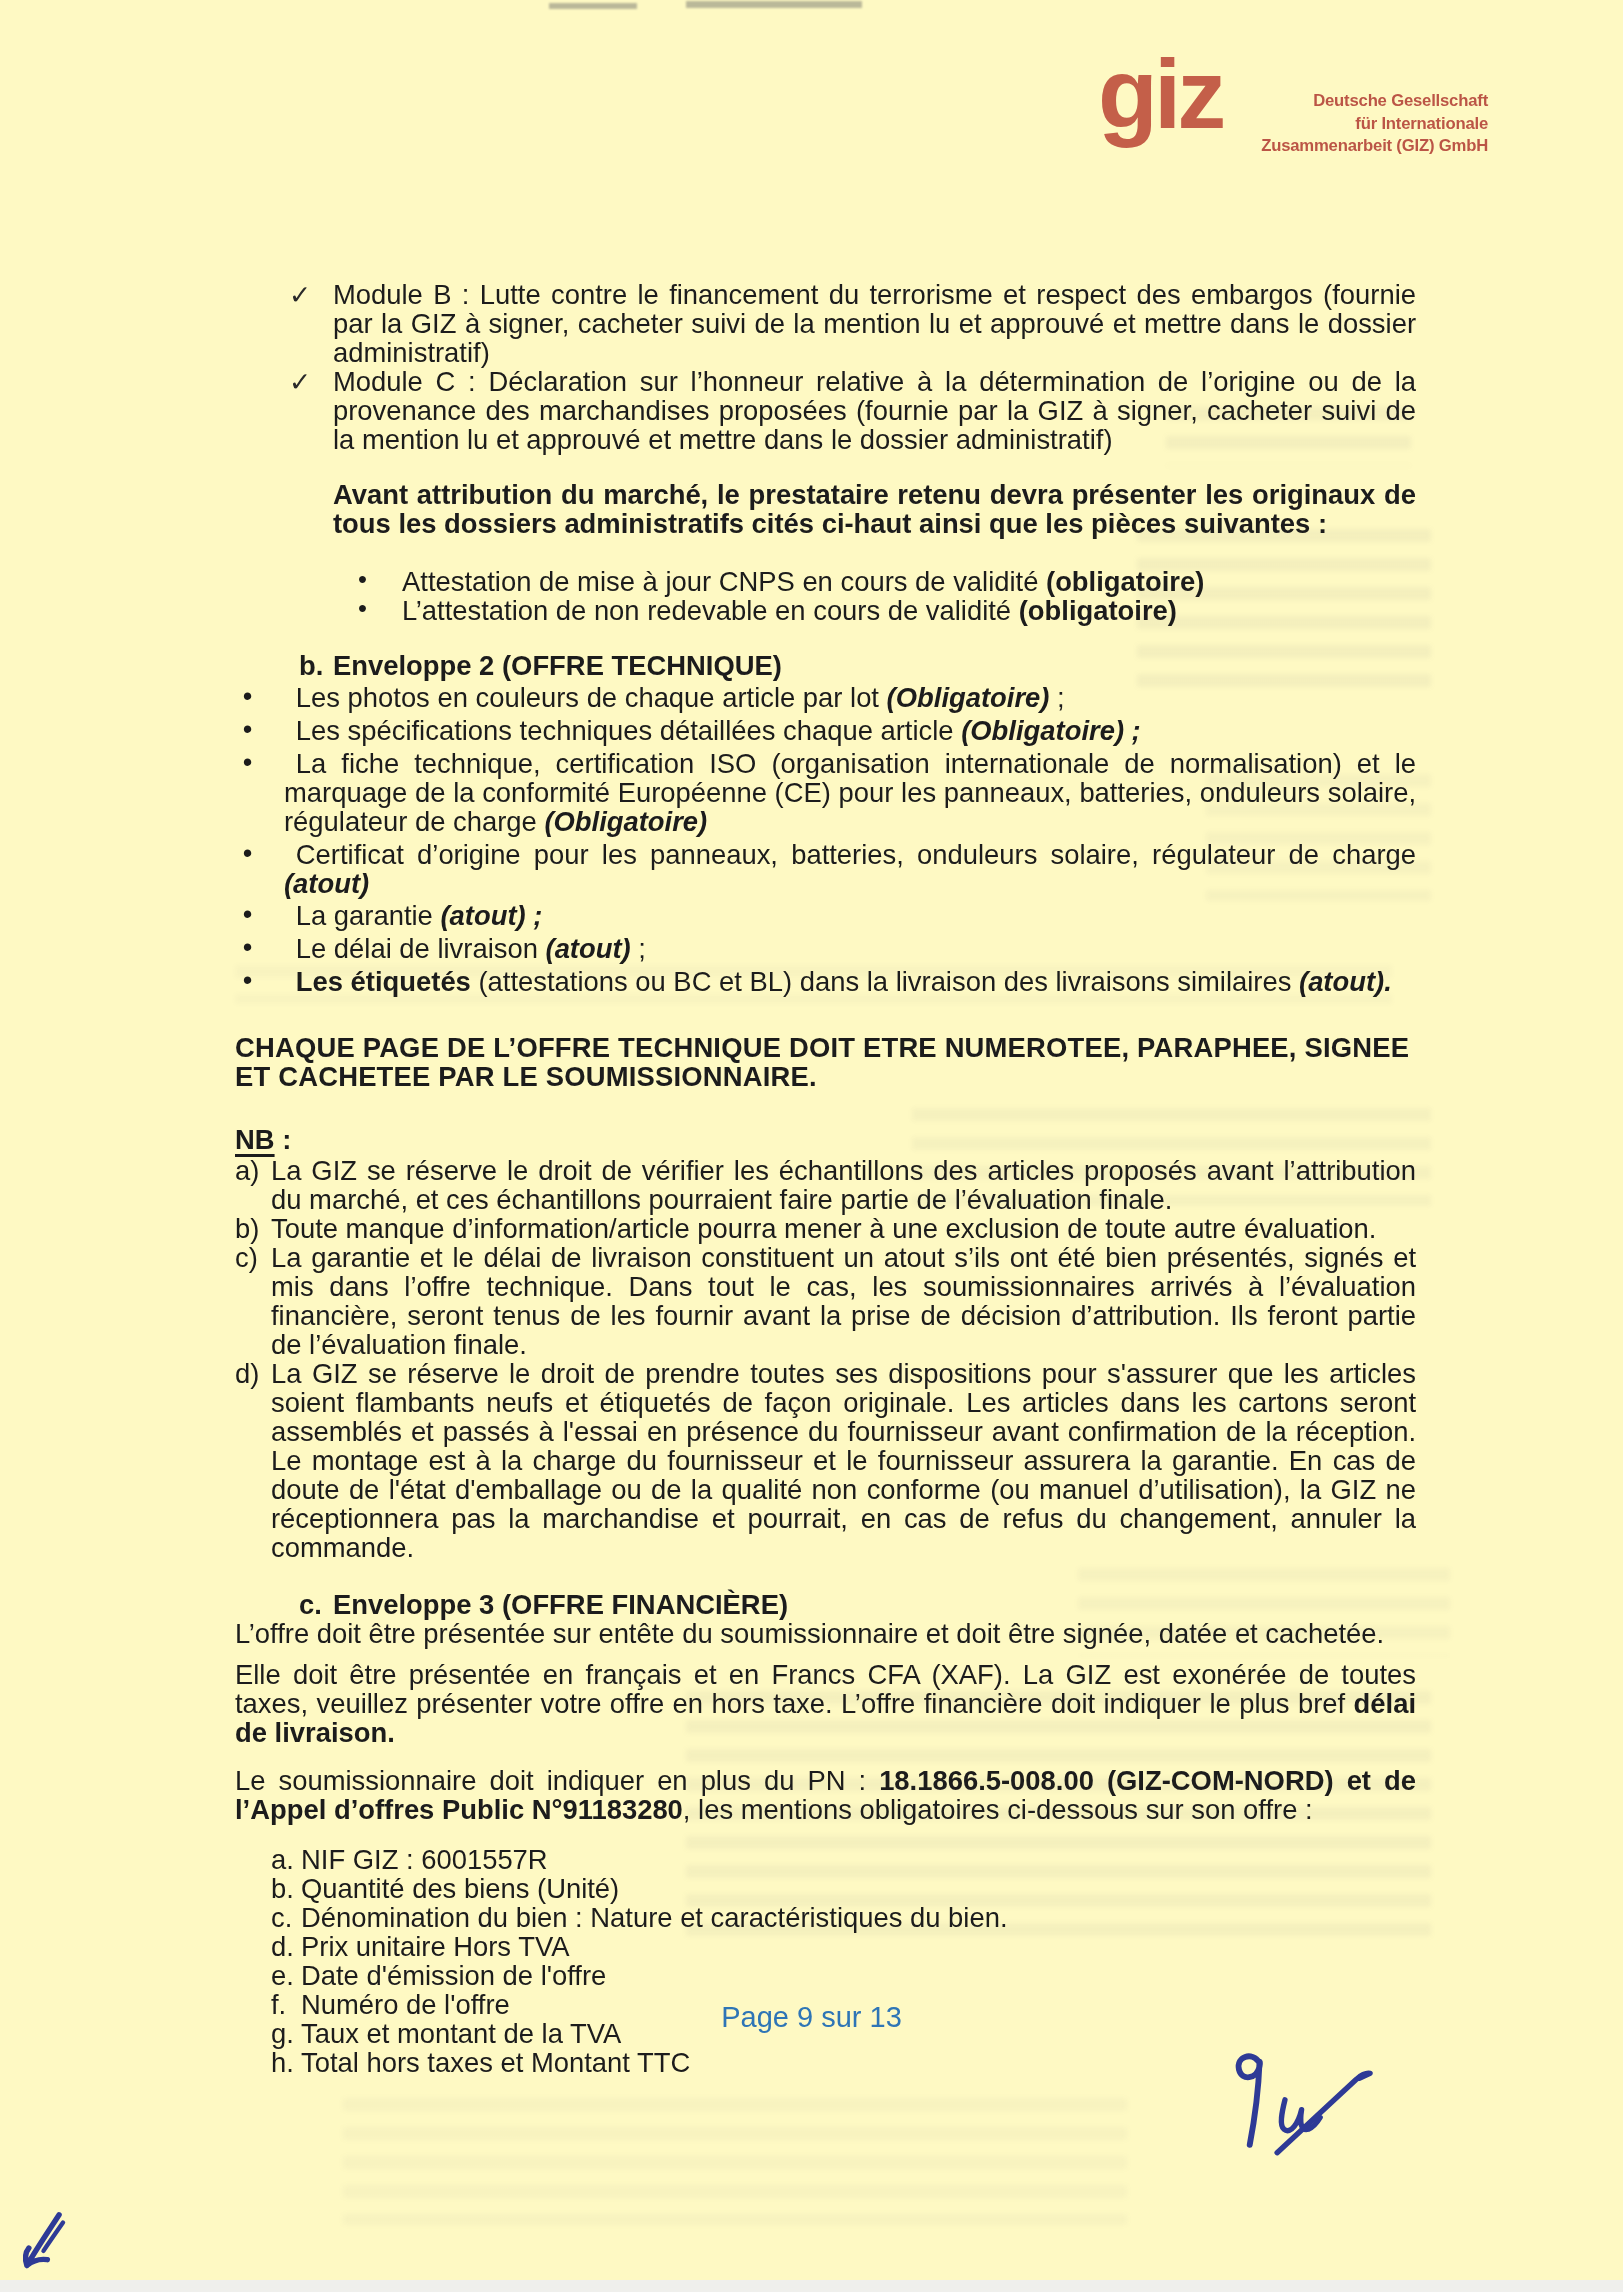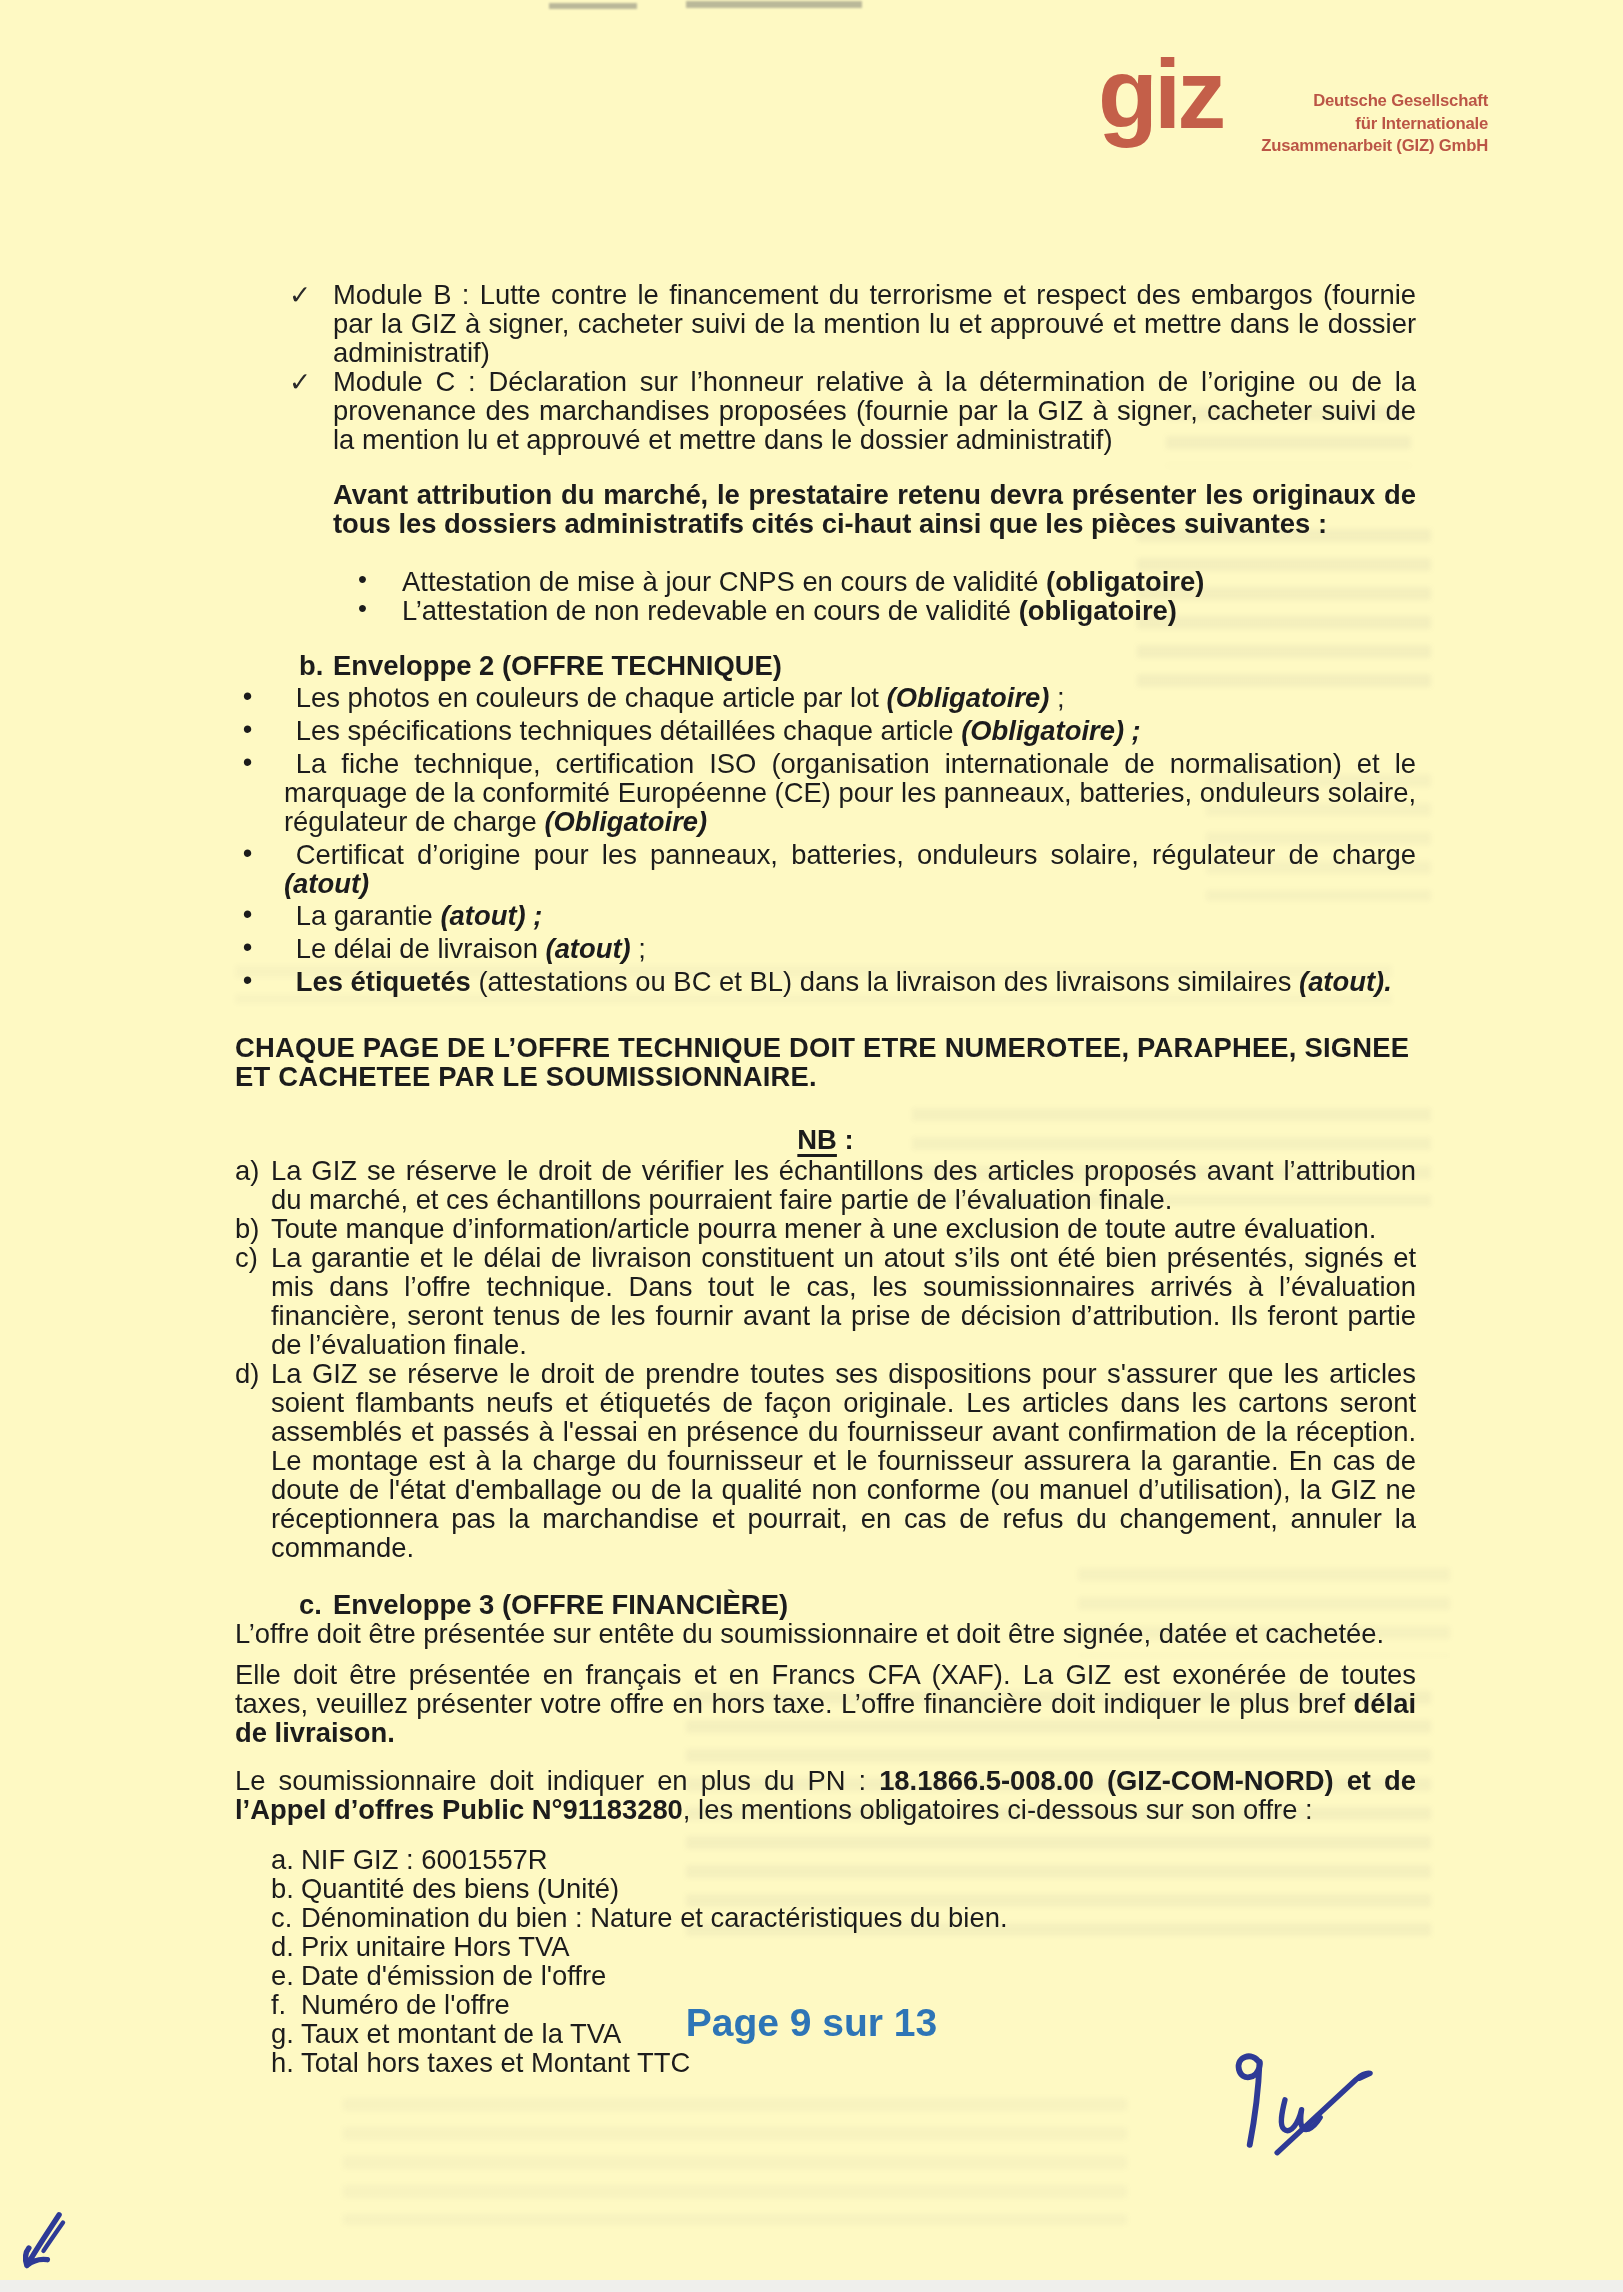--- a/index.html
+++ b/index.html
@@ -24,33 +24,33 @@
   .piece-item .marker{position:absolute;left:123px;top:-2px;font-size:25.5px;}
   .heading{position:relative;padding-left:98px;font-weight:bold;text-align:left;margin:0;}
   .heading .h-label{position:absolute;left:64px;}
   .heading-b{margin-top:26.5px;}
   .heading-c{margin-top:27.4px;}
   .intro{margin:0;text-align:left;}
   .tech-list{margin:2.9px 0 0;padding:0;}
   .tech-item{position:relative;padding-left:49px;text-indent:11.8px;margin-bottom:3.9px;}
   .tech-item .marker{position:absolute;left:7.8px;top:-2px;font-size:27.4px;text-indent:0;}
   .para-caps{margin:37px 0 0;text-align:left;letter-spacing:0.2px;}
-  .nb-head{margin:34px 0 0;font-weight:bold;text-align:center;}
+  .nb-head{margin:34px 0 0;font-weight:bold;text-align:left;}
   .nb-underline{text-decoration:underline;text-decoration-thickness:2.9px;text-underline-offset:4.9px;}
   .nb-list{margin:2px 0 0;padding:0;}
   .nb-item{position:relative;padding-left:36px;}
   .nb-item .h-label{position:absolute;left:0;top:0;}
   .fin-p1{margin:0;text-align:left;}
   .fin-p2{margin:12.7px 0 0;}
   .pn-p{margin:18.6px 0 0;}
   .mentions{margin:20.6px 0 0;padding:0;text-align:left;}
   .mention-item{position:relative;padding-left:66px;}
   .mention-item .h-label{position:absolute;left:36px;}
   .footer{position:absolute;left:0;top:2001px;width:100%;text-align:center;
-          color:#2e75b6;font-weight:bold;font-size:39px;}
+          color:#2e75b6;font-weight:normal;font-size:29px;}
   
   .bleed{position:absolute;filter:blur(2.5px);opacity:.55;pointer-events:none;
          background:repeating-linear-gradient(to bottom,rgba(125,125,120,0.14) 0 12.7px,rgba(255,255,255,0) 12.7px 29px);}
   .speck{position:absolute;background:#6a6a68;opacity:.45;filter:blur(1px);pointer-events:none;}
   .bottom-band{position:absolute;left:0;top:2280px;width:100%;height:12.7px;background:#efefec;}
   .ink{position:absolute;pointer-events:none;}
   .ink path{fill:none;stroke:#2e3a96;stroke-linecap:round;stroke-linejoin:round;}
 </style>
 </head>
 <body>

